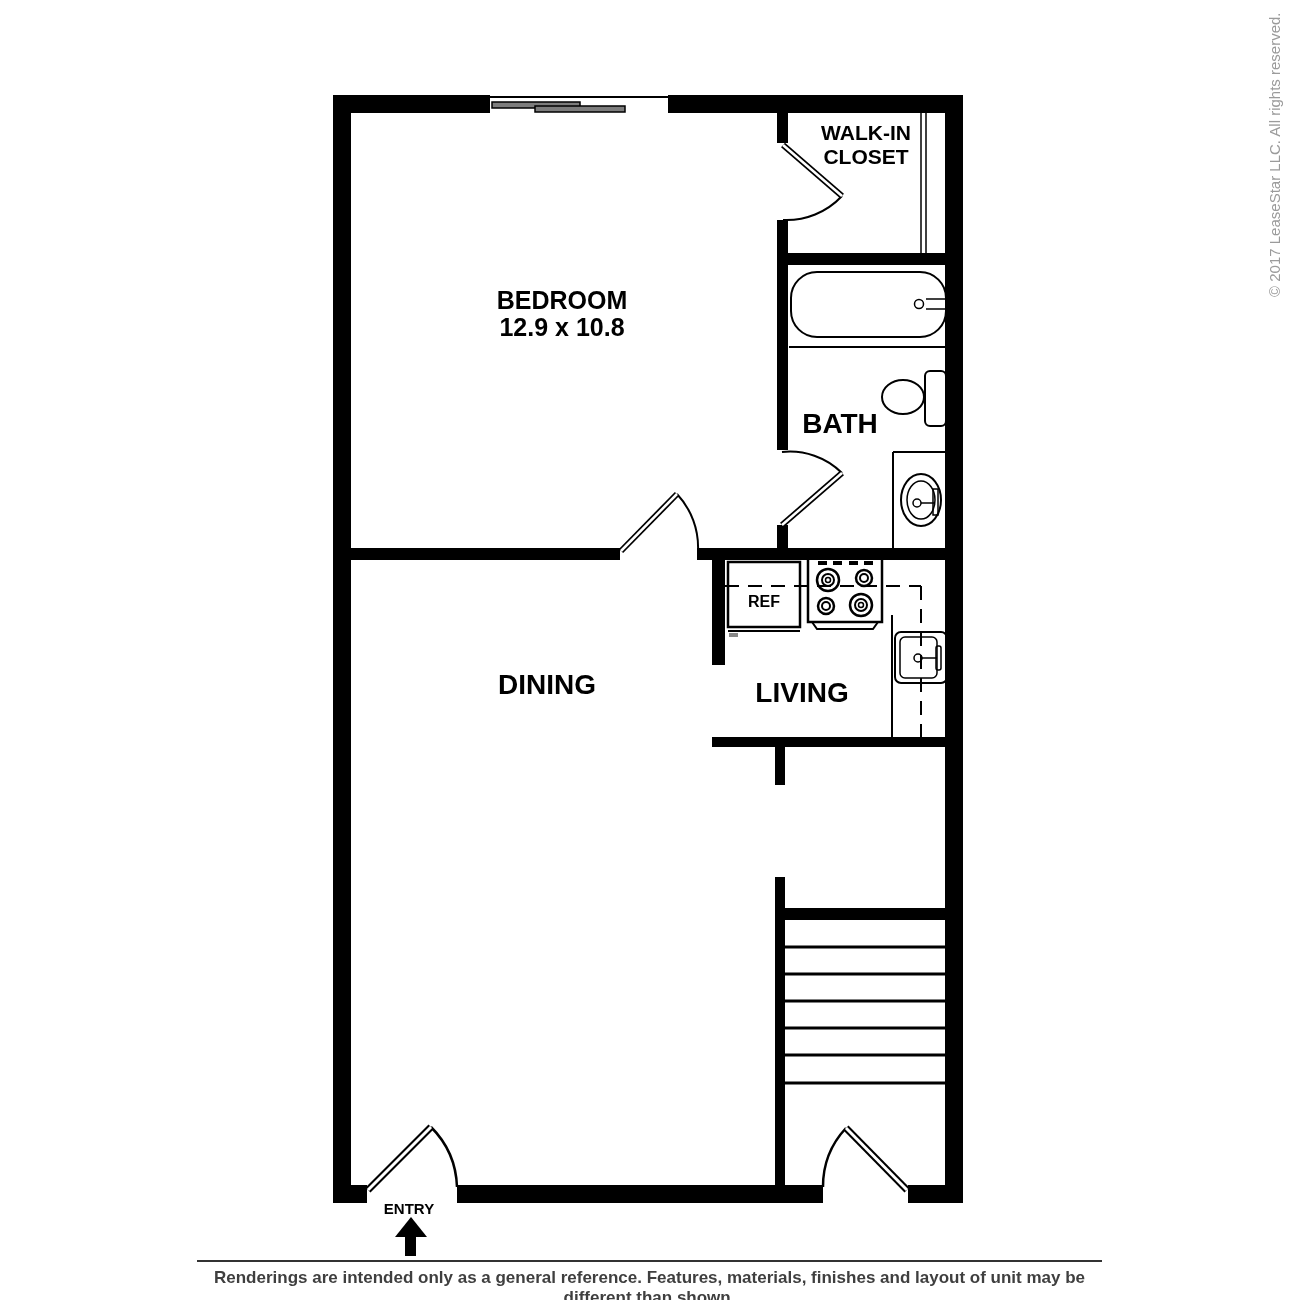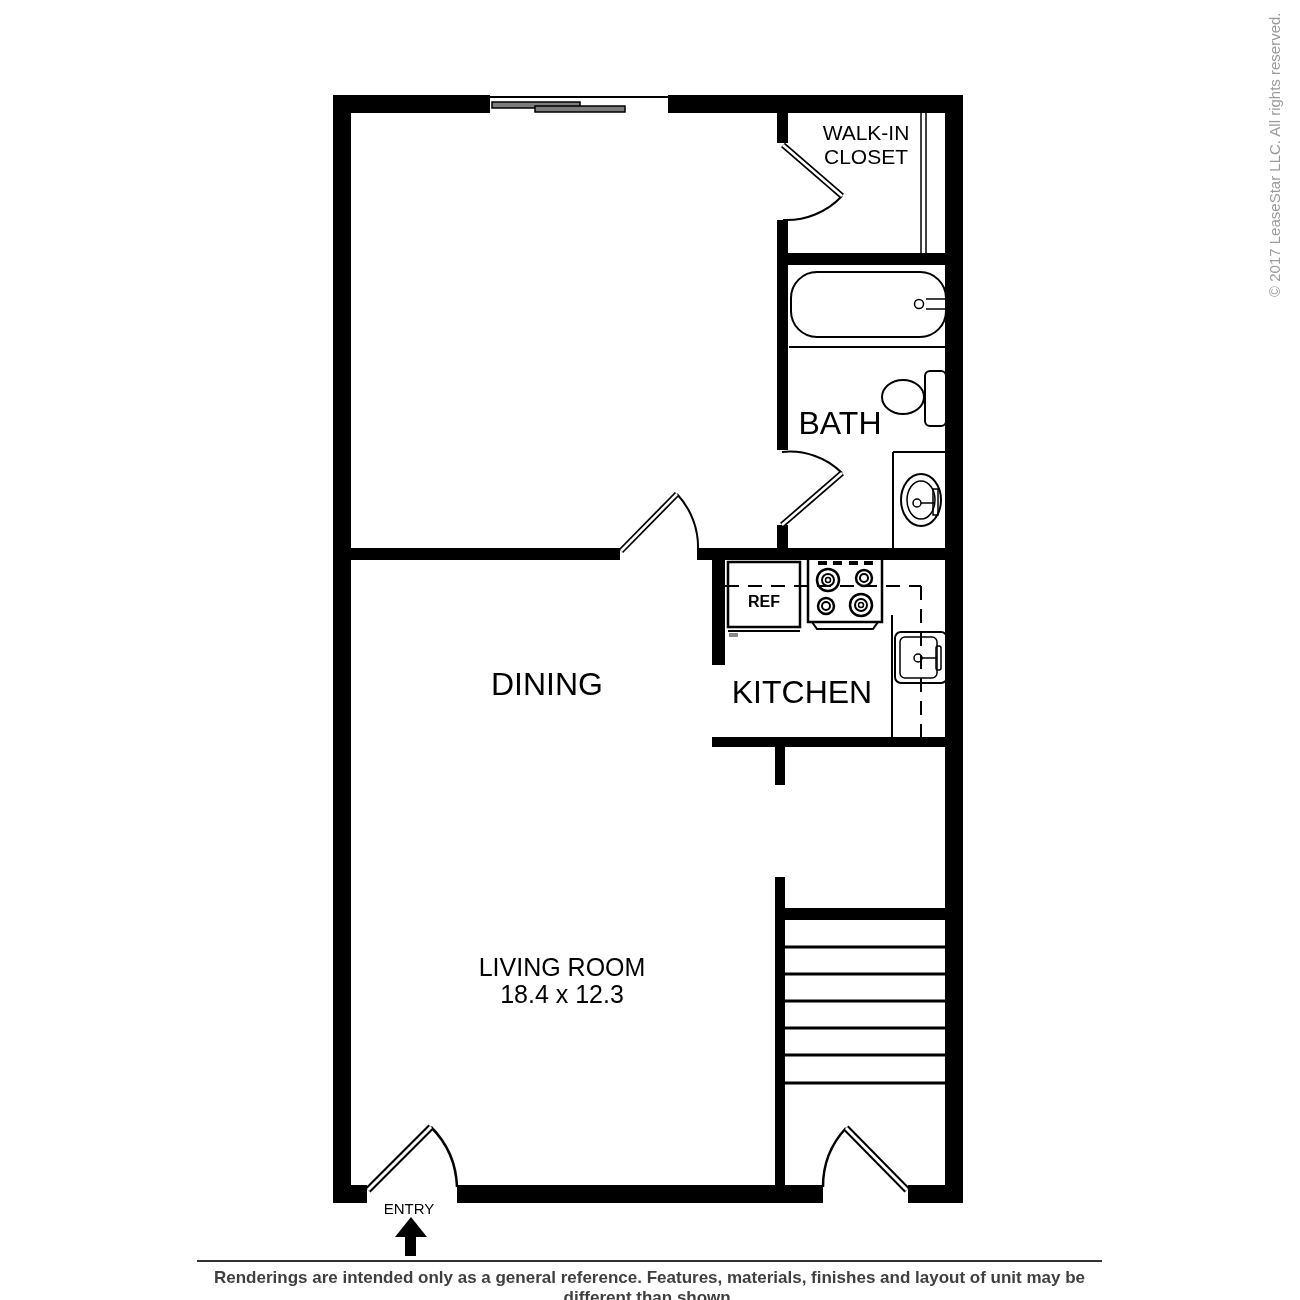--- a/index.html
+++ b/index.html
@@ -4,24 +4,24 @@
 <style>
   html,body{margin:0;padding:0;background:#fff;}
   .canvas{
     position:relative;width:1300px;height:1300px;background:#fff;overflow:hidden;
     font-family:"Liberation Sans",sans-serif;
   }
   .wall{position:absolute;background:#000;}
   svg.overlay{position:absolute;left:0;top:0;}
   .room-label{
     position:absolute;transform:translate(-50%,-50%);
-    text-align:center;font-weight:normal;color:#000;white-space:nowrap;
+    text-align:center;font-weight:bold;color:#000;white-space:nowrap;
   }
   .lbl-lg{font-size:25px;line-height:27px;}
-  .lbl-md{font-size:32px;line-height:25px;}
+  .lbl-md{font-size:28px;line-height:25px;}
   .lbl-sm{font-size:21px;line-height:24px;}
   .ref-lbl{font-size:16px;line-height:21px;}
   .entry-lbl{font-size:15px;}
   .arrow-head{
     position:absolute;left:395px;top:1217px;width:0;height:0;
     border-left:16px solid transparent;border-right:16px solid transparent;
     border-bottom:20px solid #000;
   }
   .arrow-shaft{position:absolute;left:405px;top:1236px;width:11px;height:20px;background:#000;}
   .copyright{
@@ -173,36 +173,36 @@
       <line x1="368" y1="1190" x2="431" y2="1127" stroke="#fff" stroke-width="3"></line>
     </g>
 
     <g fill="none">
       <path d="M846,1128 A86,86 0 0 0 823,1187" stroke="#000" stroke-width="2.5"></path>
       <line x1="907" y1="1190" x2="846" y2="1128" stroke="#000" stroke-width="7"></line>
       <line x1="907" y1="1190" x2="846" y2="1128" stroke="#fff" stroke-width="3"></line>
     </g>
   </svg>
 
+  <div class="room-label lbl-lg" style="left:562px;top:314px;">
+    <div>BEDROOM</div>
+    <div>12.9 x 10.8</div>
+  </div>
 
   <div class="room-label lbl-sm" style="left:866px;top:145px;">
     <div>WALK-IN</div>
     <div>CLOSET</div>
   </div>
 
   <div class="room-label lbl-md" style="left:840px;top:423px;">BATH</div>
 
   <div class="room-label lbl-md" style="left:531px;top:684px;margin-left:16px;">DINING</div>
 
-  <div class="room-label lbl-md" style="left:802px;top:692px;">KITCHEN</div>
-
-  <div class="room-label lbl-lg" style="left:562px;top:981px;">
-    <div>LIVING ROOM</div>
-    <div>18.4 x 12.3</div>
-  </div>
+  <div class="room-label lbl-md" style="left:802px;top:692px;">LIVING</div>
+
 
   <div class="room-label ref-lbl" style="left:764px;top:601px;font-weight:bold;">REF</div>
 
   <div class="room-label entry-lbl" style="left:409px;top:1208px;">ENTRY</div>
 
   <div class="arrow-head"></div>
   <div class="arrow-shaft"></div>
 
   <div class="copyright">© 2017 LeaseStar LLC. All rights reserved.</div>
 

